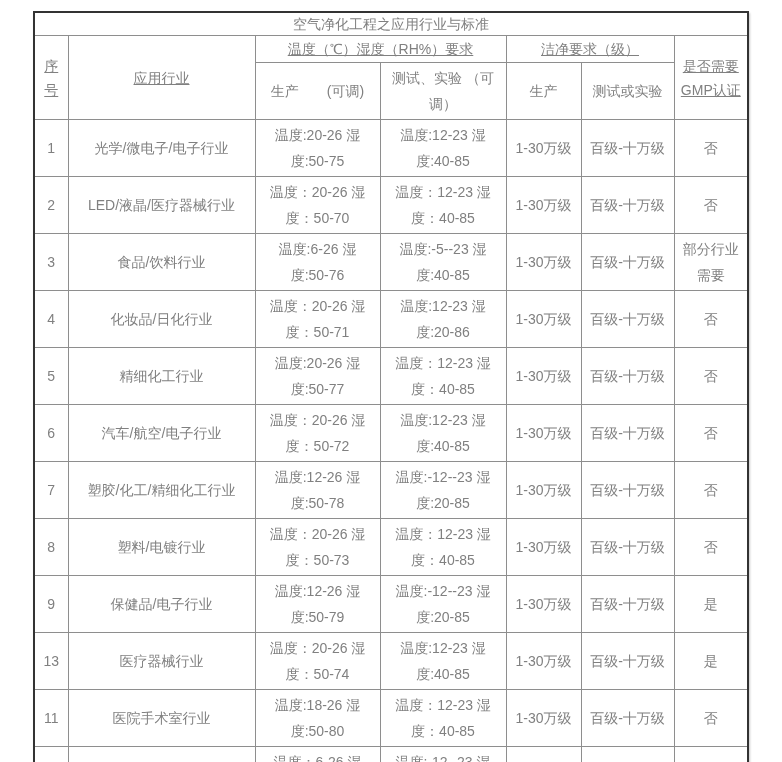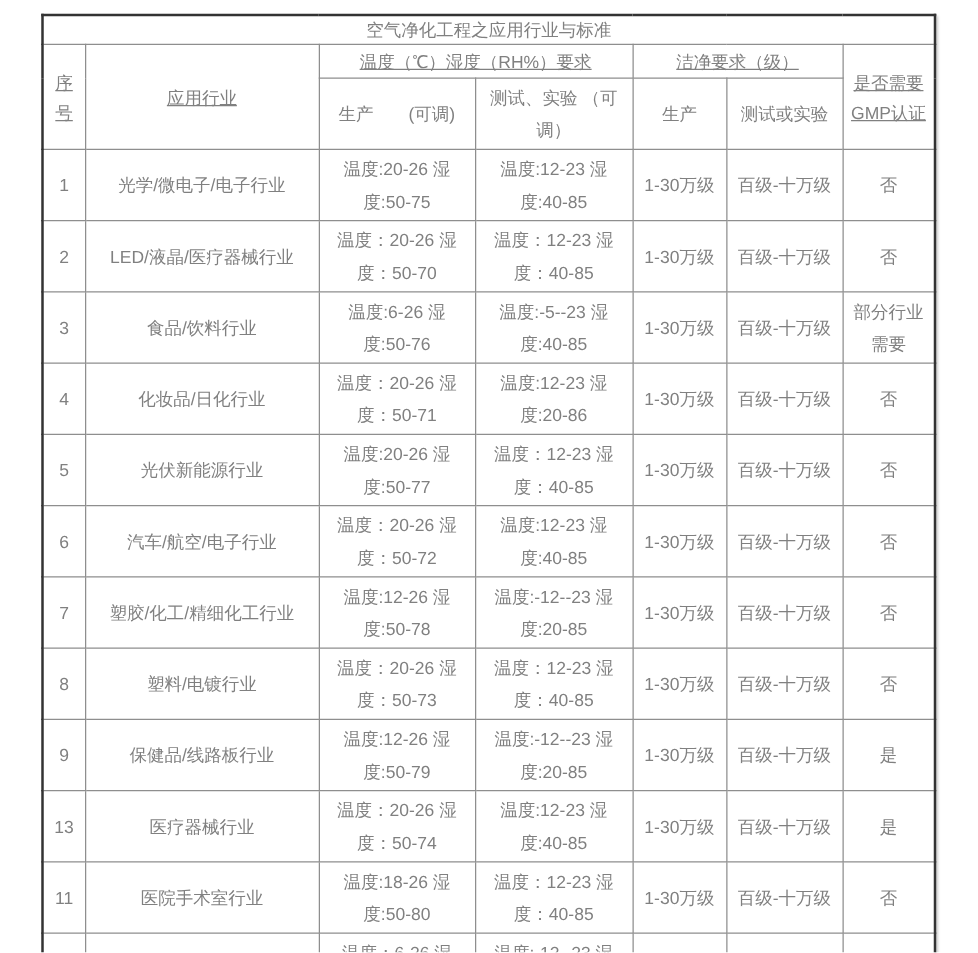--- a/index.html
+++ b/index.html
@@ -111,21 +111,21 @@
         <td>4</td>
         <td>化妆品/日化行业</td>
         <td class="temp">温度：20-26 湿度：50-71</td>
         <td class="temp">温度:12-23 湿度:20-86</td>
         <td>1-30万级</td>
         <td>百级-十万级</td>
         <td>否</td>
       </tr>
       <tr class="data-row">
         <td>5</td>
-        <td>光伏新能源行业</td>
+        <td>精细化工行业</td>
         <td class="temp">温度:20-26 湿度:50-77</td>
         <td class="temp">温度：12-23 湿度：40-85</td>
         <td>1-30万级</td>
         <td>百级-十万级</td>
         <td>否</td>
       </tr>
       <tr class="data-row">
         <td>6</td>
         <td>汽车/航空/电子行业</td>
         <td class="temp">温度：20-26 湿度：50-72</td>
@@ -147,21 +147,21 @@
         <td>8</td>
         <td>塑料/电镀行业</td>
         <td class="temp">温度：20-26 湿度：50-73</td>
         <td class="temp">温度：12-23 湿度：40-85</td>
         <td>1-30万级</td>
         <td>百级-十万级</td>
         <td>否</td>
       </tr>
       <tr class="data-row">
         <td>9</td>
-        <td>保健品/线路板行业</td>
+        <td>保健品/电子行业</td>
         <td class="temp">温度:12-26 湿度:50-79</td>
         <td class="temp">温度:-12--23 湿度:20-85</td>
         <td>1-30万级</td>
         <td>百级-十万级</td>
         <td>是</td>
       </tr>
       <tr class="data-row">
         <td>13</td>
         <td>医疗器械行业</td>
         <td class="temp">温度：20-26 湿度：50-74</td>

